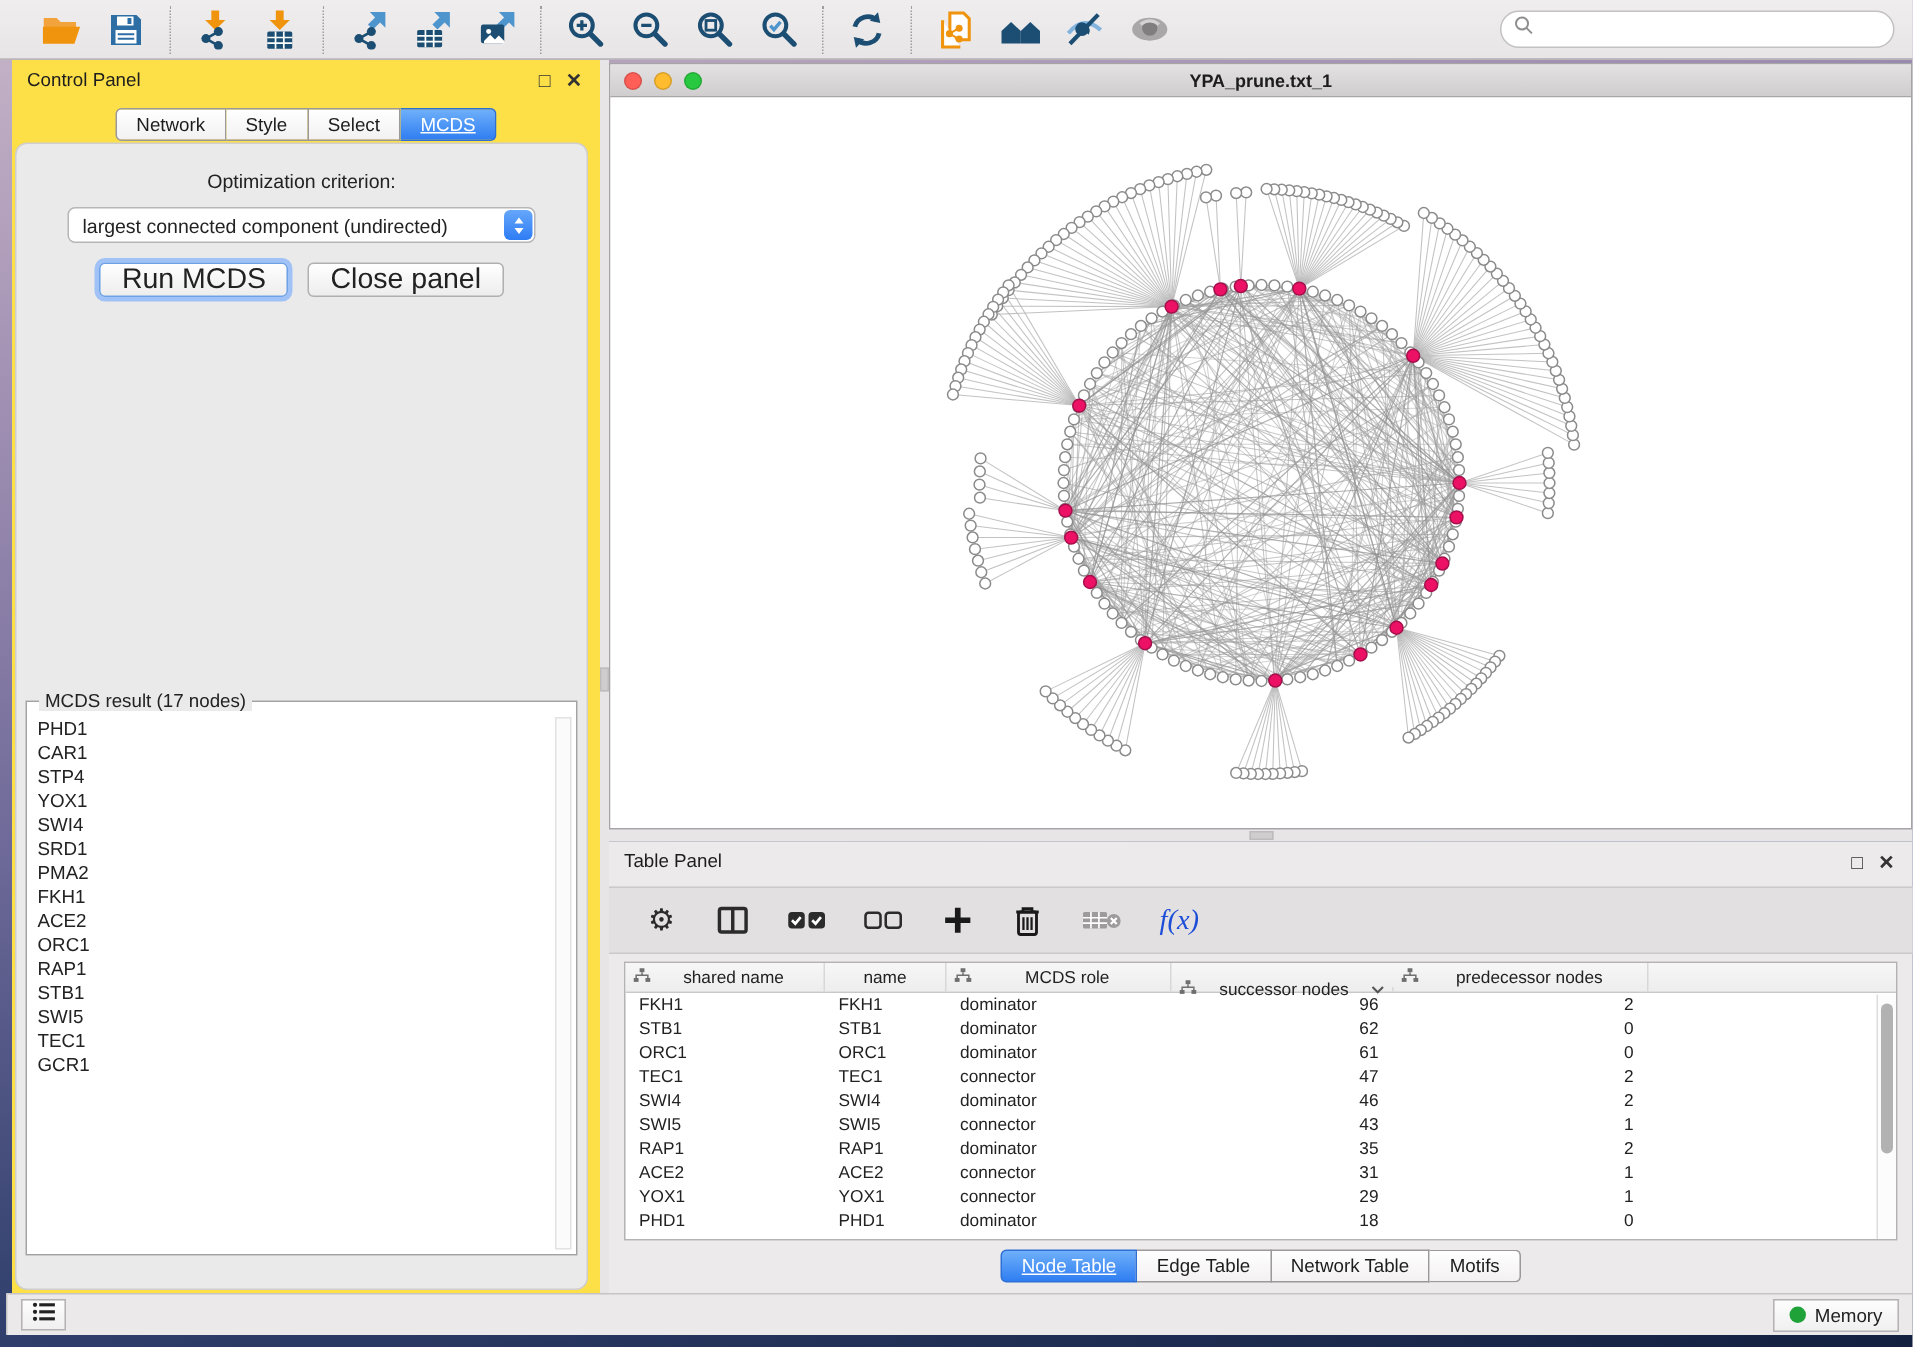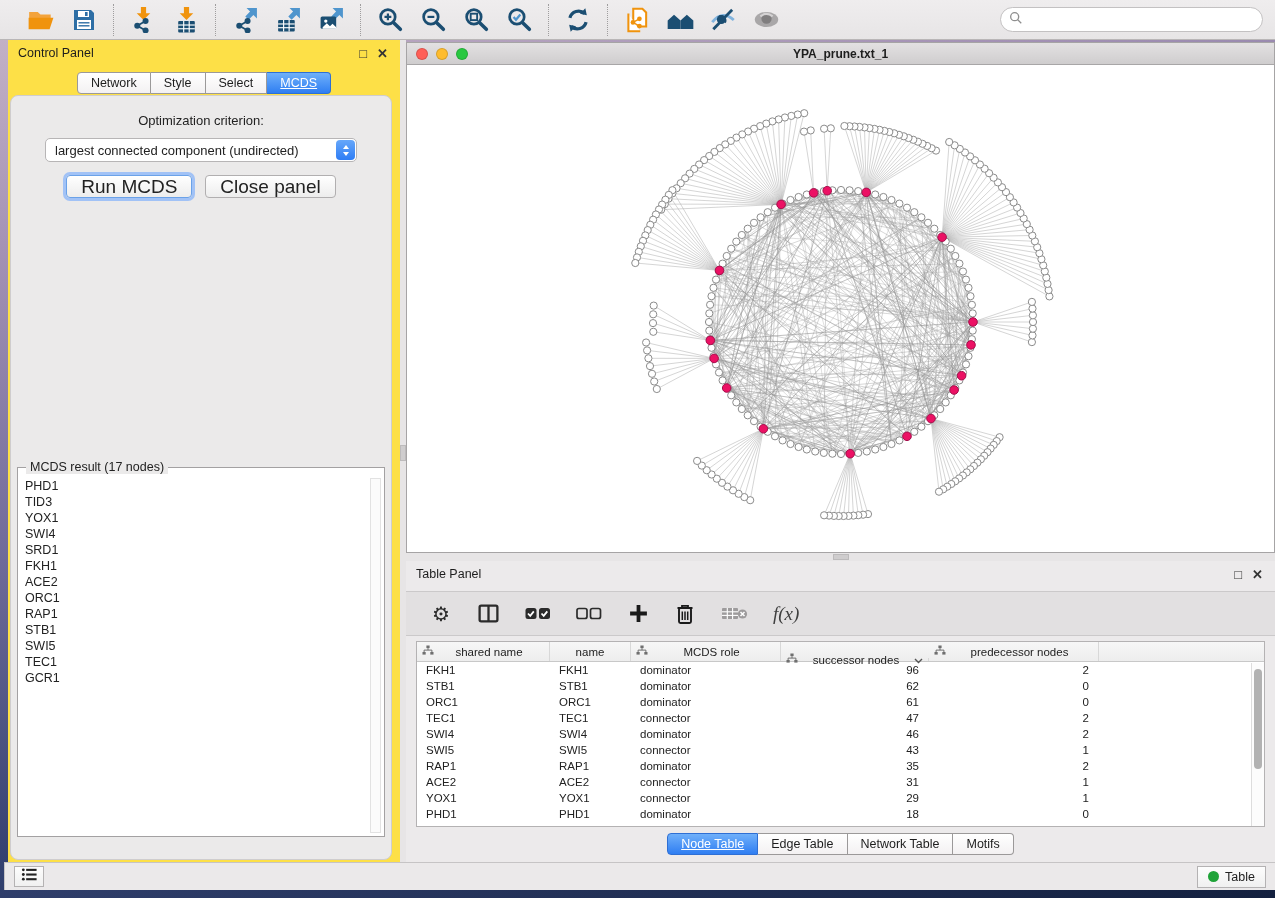--- a/index.html
+++ b/index.html
@@ -80,21 +80,21 @@
   .nw-title { position:absolute; left:0; right:0; text-align:center; font-size:12px; font-weight:bold; color:#1d1d1d; }
   .nw-canvas { position:absolute; top:22px; left:0; right:0; bottom:0; background:#fff; overflow:hidden; }
   .nw-canvas svg { position:absolute; left:0; top:0; }
 
   
   #table-panel { position:absolute; left:406px; top:561px; width:869px; height:301px; background:#eceaeb; }
   .tp-toolbar { position:absolute; top:30px; left:0; right:0; height:45px; background:#e2e0e1;
     border-top:1px solid #cbc9ca; border-bottom:1px solid #cbc9ca;
     display:flex; align-items:center; gap:25px; padding-left:24px; }
   .tp-tbtn { display:flex; align-items:center; justify-content:center; min-width:22px; height:26px; }
-  .fx-label { font-family:"Liberation Serif", serif; font-style:italic; font-size:19px; color:#404040; }
+  .fx-label { font-family:"Liberation Serif", serif; font-style:italic; font-size:19px; color:#1d4ed8; }
   .gear-char { font-size:20px; line-height:20px; color:#2b2b2b; }
 
   .tp-table { position:absolute; top:80px; left:10px; right:10px; height:186px;
     background:#fff; border:1px solid #b4b2b3; overflow:hidden; }
   .tt-header { display:flex; height:20px; background:linear-gradient(#f7f7f7,#ededed); border-bottom:1px solid #c8c8c8; }
   .tt-col { display:flex; align-items:center; border-right:1px solid #d8d8d8; font-size:11.5px; padding:0 5px; }
   .tt-col .lbl { flex:1; text-align:center; white-space:nowrap; }
   .tt-row { display:flex; height:16px; align-items:center; font-size:11.5px; }
   .tt-cell { white-space:nowrap; overflow:hidden; }
   .tt-cell.l { padding-left:9px; text-align:left; }
@@ -332,24 +332,26 @@
         </span>
     </div>
     <div class="cp-buttons">
       <button class="btn focused">Run MCDS</button>
       <button class="btn">Close panel</button>
     </div>
     <div class="result-box">
       <span class="result-legend">MCDS result (17 nodes)</span>
       <div class="result-list" id="mcds-list">
           <div class="mcds-item">PHD1</div>
-          <div class="mcds-item">TID3</div>
+          <div class="mcds-item">CAR1</div>
+          <div class="mcds-item">STP4</div>
           <div class="mcds-item">YOX1</div>
           <div class="mcds-item">SWI4</div>
           <div class="mcds-item">SRD1</div>
+          <div class="mcds-item">PMA2</div>
           <div class="mcds-item">FKH1</div>
           <div class="mcds-item">ACE2</div>
           <div class="mcds-item">ORC1</div>
           <div class="mcds-item">RAP1</div>
           <div class="mcds-item">STB1</div>
           <div class="mcds-item">SWI5</div>
           <div class="mcds-item">TEC1</div>
           <div class="mcds-item">GCR1</div>
         </div>
       <div class="result-scroll"></div>
@@ -1485,15 +1487,15 @@
             <circle cx="2.6" cy="9" r="1.7"></circle>
             <rect x="6" y="7.8" width="12.5" height="2.5"></rect>
             <circle cx="2.6" cy="14.6" r="1.7"></circle>
             <rect x="6" y="13.4" width="12.5" height="2.5"></rect>
           </g>
         </svg>
     </span>
   </button>
   <button class="memory-btn">
     <span class="mem-dot"></span>
-    <span>Table</span>
+    <span>Memory</span>
   </button>
 </div>
 
 </body></html>

